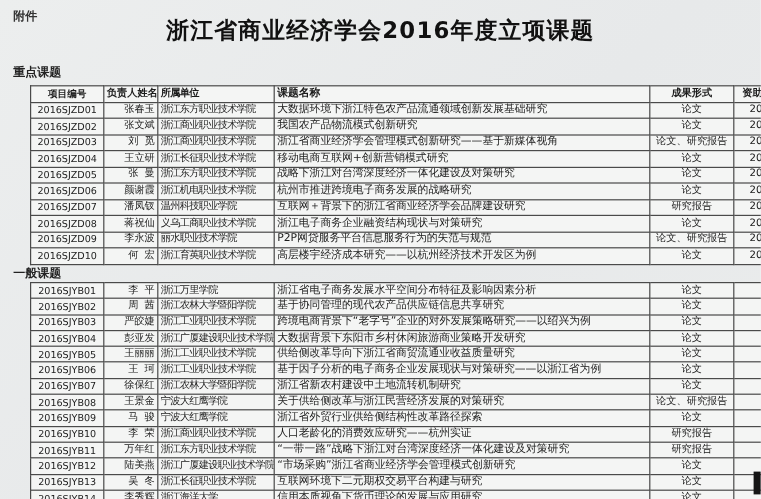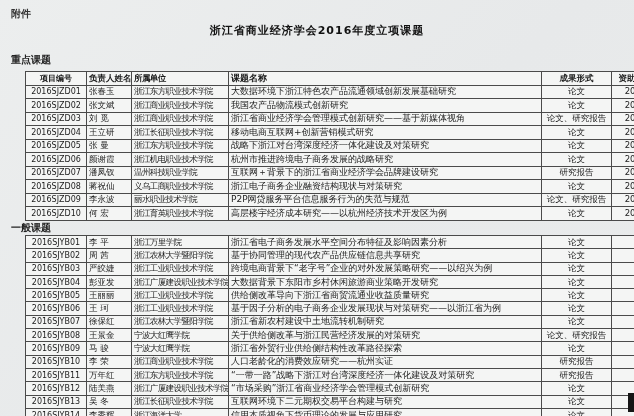--- a/index.html
+++ b/index.html
@@ -3,34 +3,34 @@
 <meta charset="utf-8">
 <style>
   html,body{margin:0;padding:0;}
   body{
     width:634px;height:416px;position:relative;overflow:hidden;
     background:linear-gradient(135deg,#eceeee 0%,#e7e9ea 55%,#eaecec 100%);
     font-family:"DejaVu Sans","Liberation Sans",sans-serif;
     color:#1c1c1c;
   }
   .attachment{position:absolute;left:11px;top:7px;font-size:10px;color:#333;font-weight:bold;}
-  .doc-title{position:absolute;left:0;top:23px;width:100%;text-align:center;
-    font-size:11px;font-weight:bold;letter-spacing:1px;color:#111;}
+  .doc-title{position:absolute;left:0;top:13px;width:100%;text-align:center;
+    font-size:19px;font-weight:bold;letter-spacing:1px;color:#111;}
   .section-label{position:absolute;left:11px;font-size:10px;font-weight:bold;color:#222;}
   .sec1{top:53px;}
   .sec2{top:221px;}
   table{border-collapse:collapse;table-layout:fixed;position:absolute;left:25px;width:604px;background:#f4f5f4;}
   .tbl1{top:71px;}
   .tbl2{top:235px;}
   td,th{border:1px solid #4a4a4a;font-size:9px;font-weight:normal;
     padding:0 2px;height:12.5px;line-height:11px;white-space:nowrap;overflow:hidden;color:#1b1b1b;}
   .tbl2 td{height:12.3px;}
   th{font-weight:bold;text-align:center;font-size:9px;}
   .c0{width:56px;text-align:center;font-size:8px;letter-spacing:0;margin-left:43px;}
-  .c1{width:40px;text-align:left;font-size:8.5px;}
+  .c1{width:40px;text-align:right;font-size:8.5px;font-family:Liberation Mono, monospace;}
   .c2{width:92px;text-align:left;font-size:8.5px;letter-spacing:-0.6px;}
   .c3{width:308px;text-align:left;font-size:9px;margin-top:40px;}
   .c4{width:65px;text-align:center;font-size:8.5px;}
   .c5{width:43px;text-align:center;font-size:8.5px;}
   .scan-mark{position:absolute;right:0;top:393px;width:6px;height:19px;background:#151515;}
 </style>
 </head>
 <body>
 
 <div class="attachment">附件</div>

